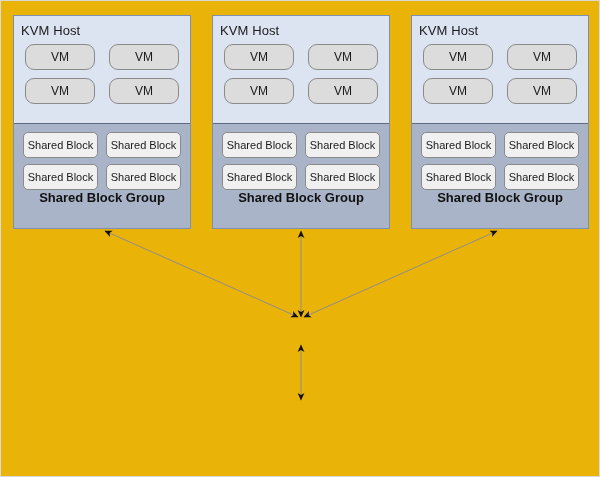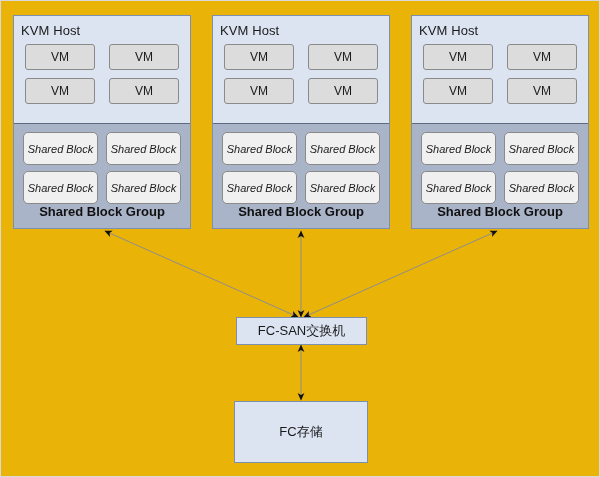--- a/index.html
+++ b/index.html
@@ -54,21 +54,21 @@
     padding: 6px 11px 0 11px;
     display: grid;
     grid-template-columns: 1fr 1fr;
     gap: 8px 14px;
     box-sizing: border-box;
   }
   .vm {
     height: 26px;
     box-sizing: border-box;
     border: 1px solid #8a8a8a;
-    border-radius: 3px;
+    border-radius: 9px;
     background: #dcdcdc;
     display: flex;
     align-items: center;
     justify-content: center;
     font-size: 12px;
     color: #1a1a1a;
   }
 
   .sbg {
     position: absolute;
@@ -84,32 +84,31 @@
   }
   .sb-grid {
     width: 100%;
     box-sizing: border-box;
     padding: 8px 9px 0 9px;
     display: grid;
     grid-template-columns: 1fr 1fr;
     gap: 6px 8px;
   }
   .sblock {
-    height: 33px;
+    height: 26px;
     box-sizing: border-box;
     border: 1px solid #8a8a8a;
     border-radius: 5px;
     background: #f0f0f0;
     display: flex;
     align-items: center;
     justify-content: center;
     font-size: 11px;
     color: #1a1a1a;
     white-space: nowrap;
-    font-style: italic;
   }
   .sbg-label {
     font-size: 13px;
     font-weight: bold;
     color: #111111;
   }
 
   
   .node {
     position: absolute;
@@ -197,17 +196,15 @@
       <div class="sb-grid">
         <div class="sblock">Shared Block</div>
         <div class="sblock">Shared Block</div>
         <div class="sblock">Shared Block</div>
         <div class="sblock">Shared Block</div>
       </div>
       <div class="sbg-label">Shared Block Group</div>
     </div>
   </div>
 
-  <div class="node" style="left:235px; top:316px; width:131px; height:28px;">FC-SAN交换机</div>
-
-  <div class="node" style="left:233px; top:400px; width:134px; height:62px;">FC存储</div>
+
 
 </div>
 
 </body></html>

